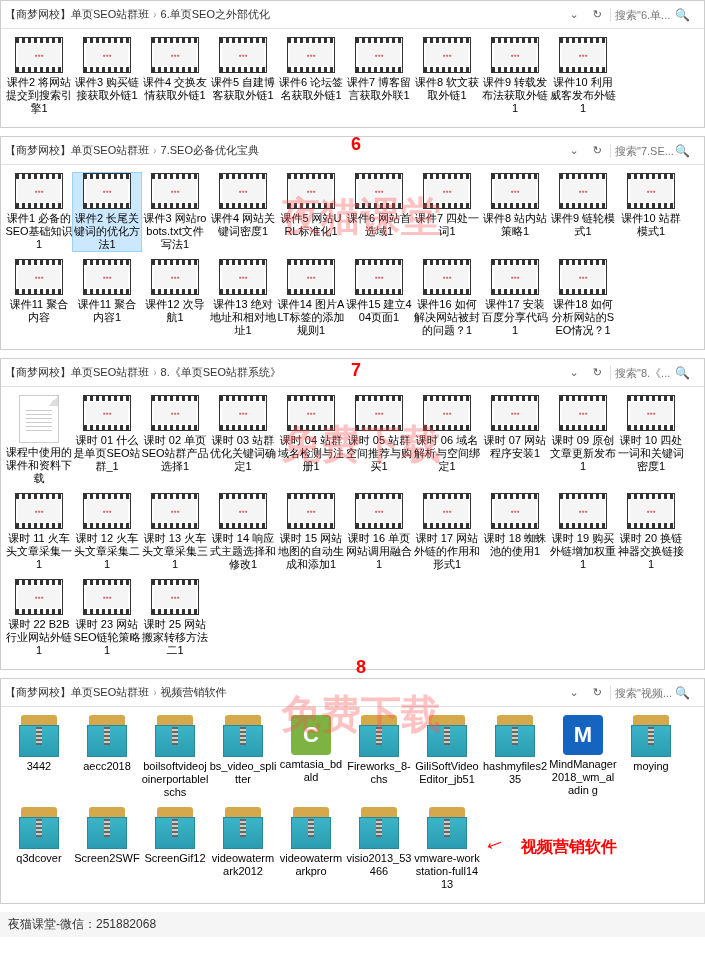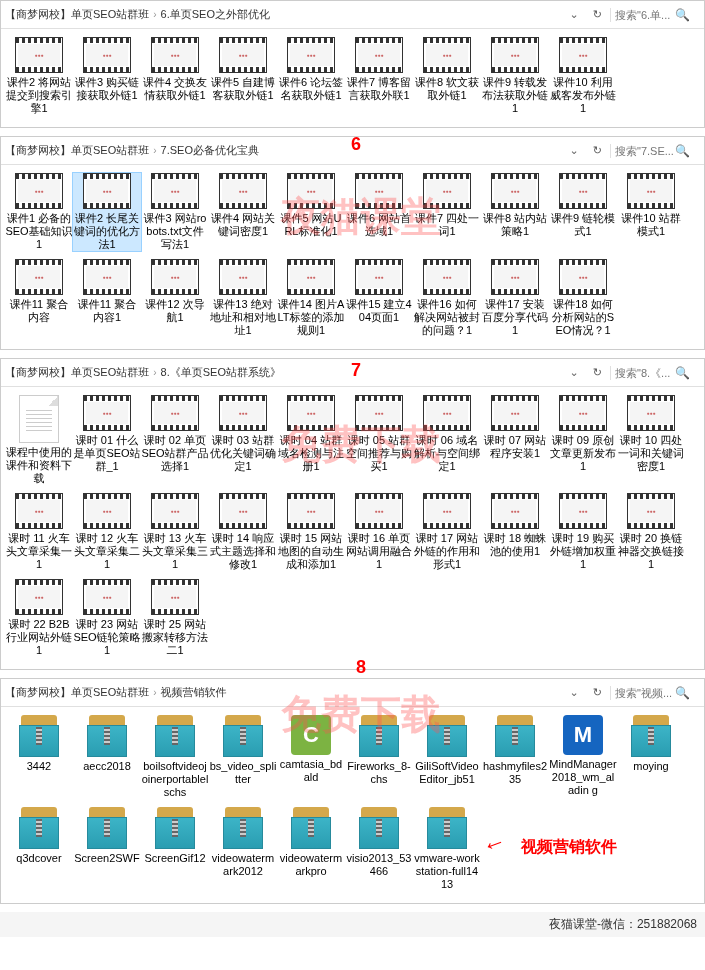--- a/index.html
+++ b/index.html
@@ -29,21 +29,21 @@
 .rar::after{content:"";position:absolute;top:10px;left:0;right:0;bottom:0;background:linear-gradient(to bottom,#3cb4c7 0%,#2a9db1 100%);border:1px solid #268a9c}
 .rar .zip{position:absolute;top:12px;left:50%;transform:translateX(-50%);width:6px;height:18px;background:repeating-linear-gradient(to bottom,#666 0,#666 2px,#ccc 2px,#ccc 4px);z-index:1}
 .app{width:40px;height:40px;display:flex;align-items:center;justify-content:center;font-size:22px;font-weight:bold;margin-bottom:3px;border-radius:4px}
 .app.green{background:#7cb342;color:#fff}
 .app.blue{background:#1565c0;color:#fff}
 .label{font-size:11px;line-height:13px;color:#000;word-break:break-all;max-height:52px;overflow:hidden}
 .rednum{position:absolute;color:#ff0000;font-size:18px;font-weight:bold;z-index:5}
 .watermark{position:absolute;color:rgba(255,80,80,0.35);font-size:40px;font-weight:bold;z-index:3;pointer-events:none;white-space:nowrap}
 .redtext{position:absolute;color:#ff0000;font-size:16px;font-weight:bold}
 .arrow{position:absolute;color:#ff0000;font-size:24px;transform:rotate(-20deg)}
-.footer{text-align:right;padding:4px 8px;background:#f5f5f5;font-size:12px;color:#333}
+.footer{text-align:left;padding:4px 8px;background:#f5f5f5;font-size:12px;color:#333}
 </style>
 </head>
 <body>
 
 <div id="root">
     <div class="panel">
       <div class="bc">
         <div class="bc-path">
           <span>【商梦网校】单页SEO站群班</span>
           <span class="bc-sep">›</span>

